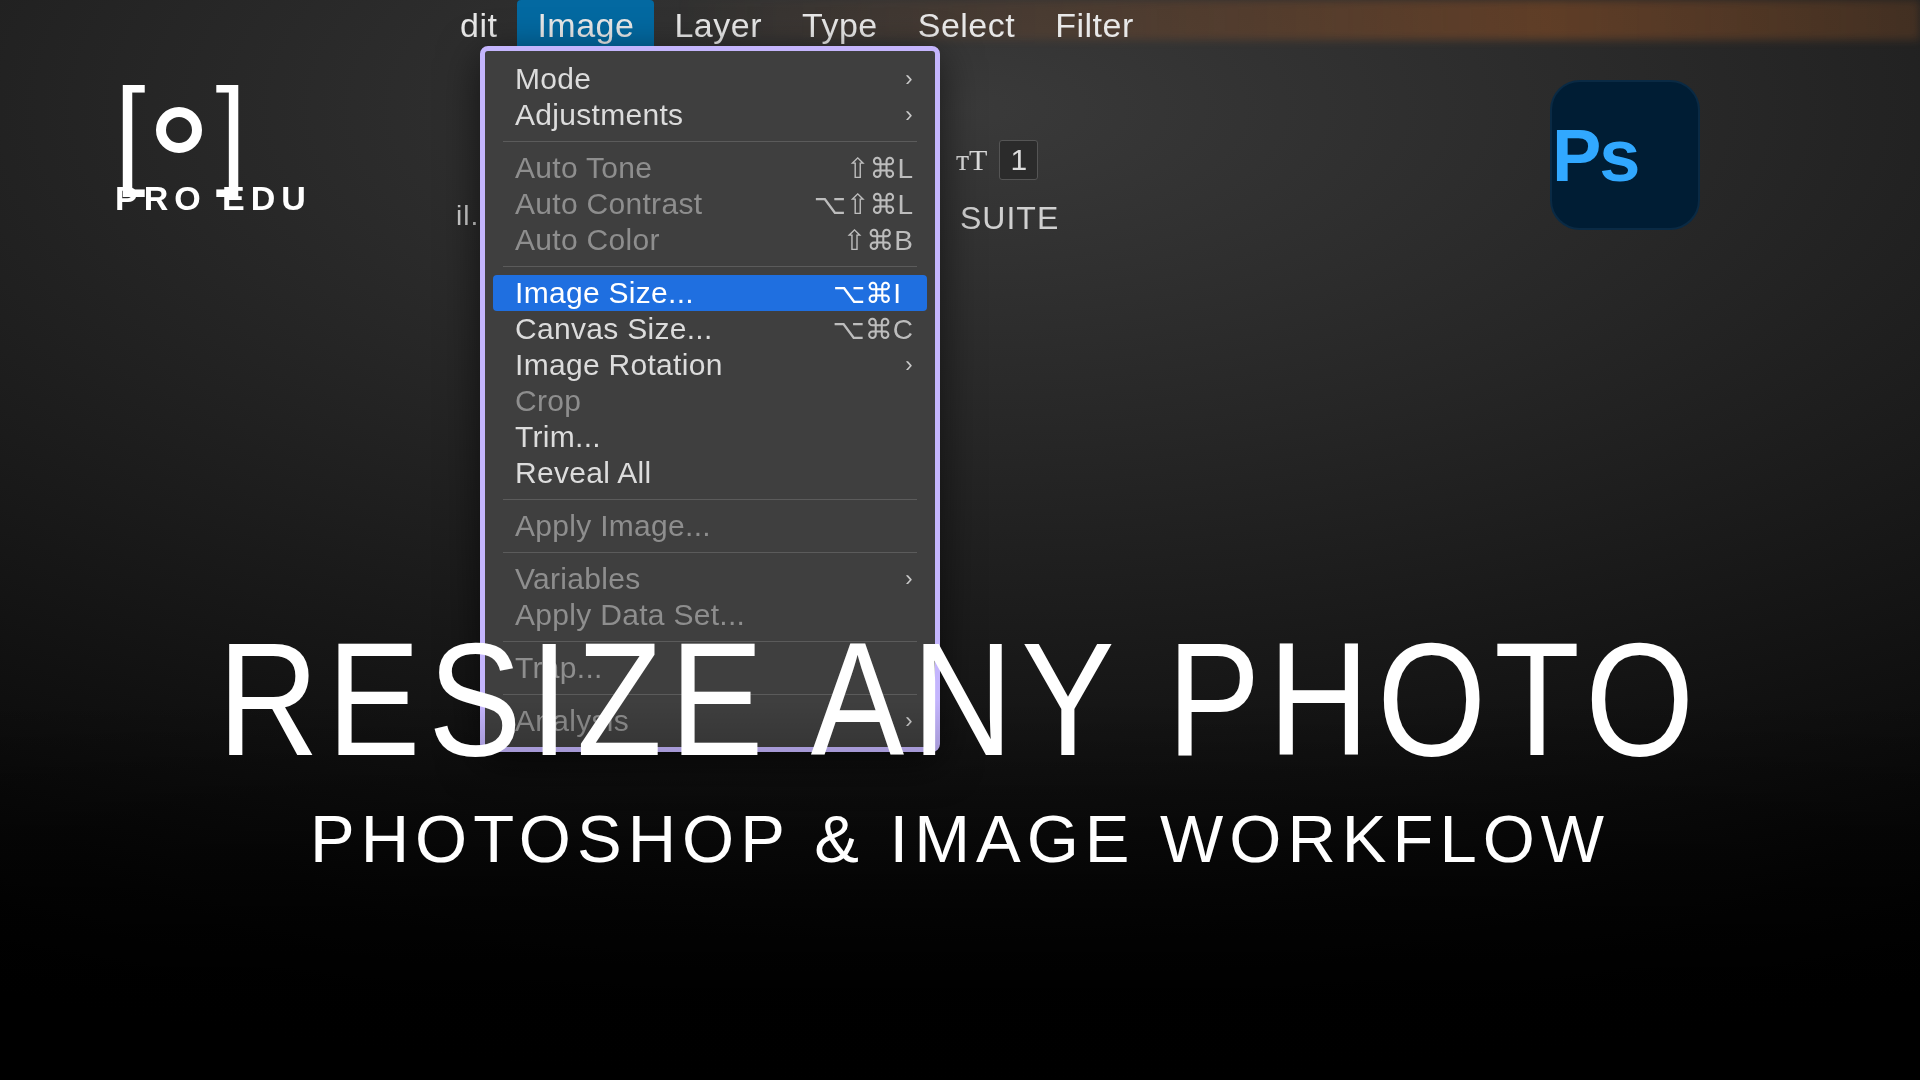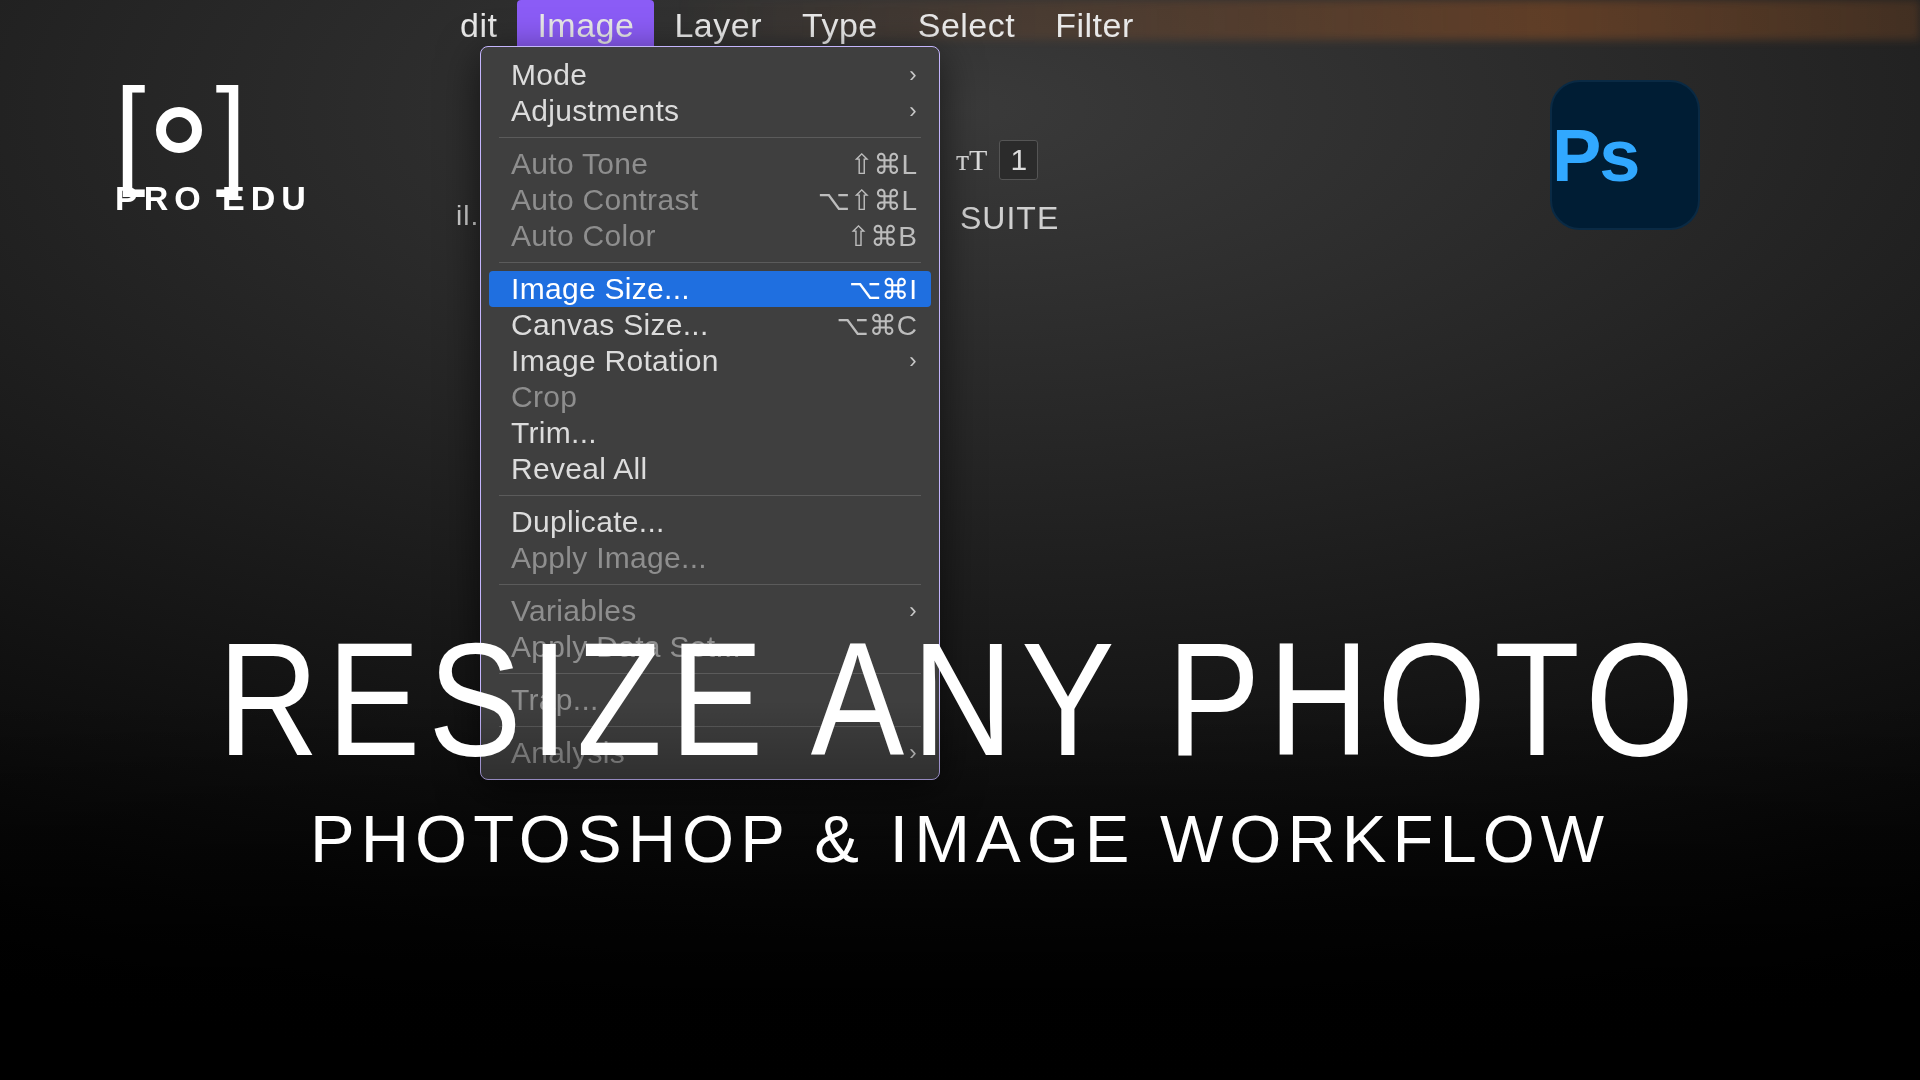--- a/index.html
+++ b/index.html
@@ -13,45 +13,45 @@
   .top-glow { position:absolute; top:0; right:0; width:65%; height:40px;
     background:linear-gradient(90deg, rgba(255,120,30,0) 0%, rgba(255,120,30,0.25) 70%, rgba(255,130,40,0.15) 100%);
     filter:blur(4px); }
   
   .menubar {
     position:absolute; top:0; left:440px; display:flex; height:50px;
     align-items:center; font-size:34px; font-weight:400; color:#e8e8e8;
     letter-spacing:0.5px;
   }
   .menubar .m { padding:6px 20px; cursor:default; }
-  .menubar .m.active { background:#8b5cf6; border-radius:4px; }
+  .menubar .m.active { background:#0369a1; border-radius:4px; }
   
   .toolbar-bits {
     position:absolute; top:140px; left:940px; display:flex; align-items:center; gap:12px;
     color:#ddd; font-size:30px;margin-left:16px;
   }
   .toolbar-bits .tt { font-family:serif; }
   .toolbar-bits .tab-frag {
     position:absolute; left:-500px; top:60px; font-size:28px; color:#d0d0d0; letter-spacing:1px;
   }
   .tab-suffix { position:absolute; top:200px; left:960px; font-size:32px; color:#d0d0d0; letter-spacing:1px;}
   
   .dropdown {
     position:absolute; top:46px; left:480px; width:460px;
-    background:#3f3f3f; border:1px solid #c4b5fd; border-radius:8px;
+    background:#3f3f3f; border:5px solid #c4b5fd; border-radius:8px;
     padding:10px 0 8px;
     box-shadow:0 10px 40px rgba(0,0,0,0.6);
     font-size:30px;
   }
   .dropdown .item {
     display:flex; align-items:center; justify-content:space-between;
     padding:2px 22px 2px 30px; height:36px; color:#dcdcdc; letter-spacing:0.3px;
   }
   .dropdown .item.dim { color:#8e8e8e; }
-  .dropdown .item.hl { background:#1f6fe0; color:#fff; margin:0 8px; border-radius:4px; padding-left:22px; padding-right:14px;}
+  .dropdown .item.hl { background:#1f6fe0; color:#fff; margin:0 8px; border-radius:4px; padding-left:22px; padding-right:26px;}
   .dropdown .sep { height:1px; background:#5b5b5b; margin:8px 18px; }
   .shortcut { color:#bdbdbd; font-size:28px; letter-spacing:0px; white-space:nowrap;}
   .item.hl .shortcut { color:#fff; }
   .chev { color:#c9c9c9; font-size:22px; }
   
   .proedu { position:absolute; top:80px; left:115px; color:#fff; }
   .proedu .bracket { font-size:110px; font-weight:300; letter-spacing:-4px; line-height:0.9; display:flex; align-items:center;}
   .proedu .bracket .lb,.proedu .bracket .rb{ display:inline-block; transform:scaleY(1.1);}
   .proedu .bracket .circ {
     width:46px; height:46px; border:10px solid #fff; border-radius:50%; margin:0 14px;
@@ -139,24 +139,20 @@
   </div>
   <div class="item">
     <span>Trim...</span>
       <span></span>
   </div>
   <div class="item">
     <span>Reveal All</span>
       <span></span>
   </div>
   <div class="sep"></div>
-  <div class="item">
-    <span>Duplicate...</span>
-      <span></span>
-  </div>
   <div class="item dim">
     <span>Apply Image...</span>
       <span></span>
   </div>
   <div class="sep"></div>
   <div class="item dim">
     <span>Variables</span>
     <span class="chev">›</span>
   </div>
   <div class="item dim">

